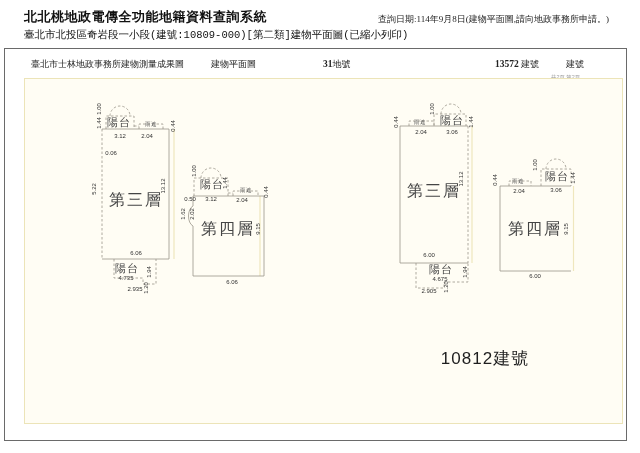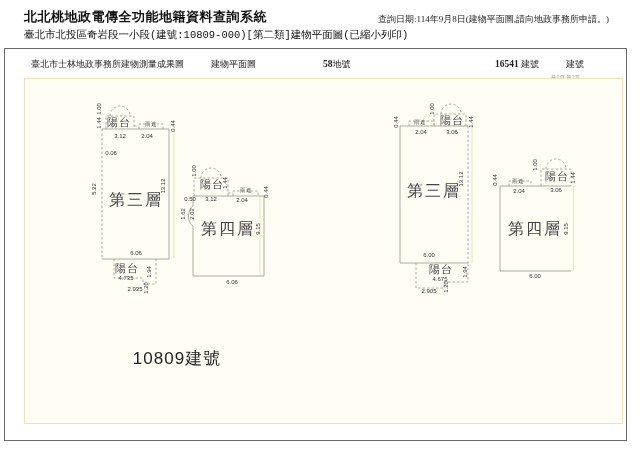--- a/index.html
+++ b/index.html
@@ -48,22 +48,22 @@
 <body>
 
 <div class="abs sys-title">北北桃地政電傳全功能地籍資料查詢系統</div>
 <div class="abs query-date">查詢日期:114年9月8日(建物平面圖,請向地政事務所申請。)</div>
 <div class="abs subtitle">臺北市北投區奇岩段一小段(建號:10809-000)[第二類]建物平面圖(已縮小列印)</div>
 
 <div class="doc-box">
 
   <div class="abs form-head fh-title">臺北市士林地政事務所建物測量成果圖</div>
   <div class="abs form-head fh-section">建物平面圖</div>
-  <div class="abs form-head fh-land"><span class="num-b">58</span><span>地號</span></div>
-  <div class="abs form-head fh-bno"><span class="num-b">16541</span> <span>建號</span></div>
+  <div class="abs form-head fh-land"><span class="num-b">31</span><span>地號</span></div>
+  <div class="abs form-head fh-bno"><span class="num-b">13572</span> <span>建號</span></div>
   <div class="abs form-head fh-bno2">建號</div>
   <div class="abs page-info">共2頁 第2頁</div>
 
   <div class="paper">
 
     <svg width="599" height="346" viewBox="0 0 599 346">
 
       <g stroke="#efe7bd" stroke-width="1.2">
         <line x1="149" y1="50" x2="149" y2="180"></line>
         <line x1="235" y1="117" x2="235" y2="197"></line>
@@ -159,15 +159,15 @@
         <span class="dim" style="left: 494px; top: 112px;">2.04</span>
         <span class="dim vert" style="left: 510px; top: 86px;">1.00</span>
         <span class="dim room" style="left: 532px; top: 97px;">陽台</span>
         <span class="dim" style="left: 531px; top: 111px;">3.06</span>
         <span class="dim vert" style="left: 548px; top: 99px;">1.44</span>
         <span class="dim floor" style="left: 510px; top: 150px;">第四層</span>
         <span class="dim vert" style="left: 541px; top: 150px;">9.15</span>
         <span class="dim" style="left: 510px; top: 197px;">6.00</span>
       </div>
 
-    <div class="abs bldg-label bldg-left">10809建號</div>
+    <div class="abs bldg-label bldg-right">10812建號</div>
   </div>
 </div>
 
 </body></html>

